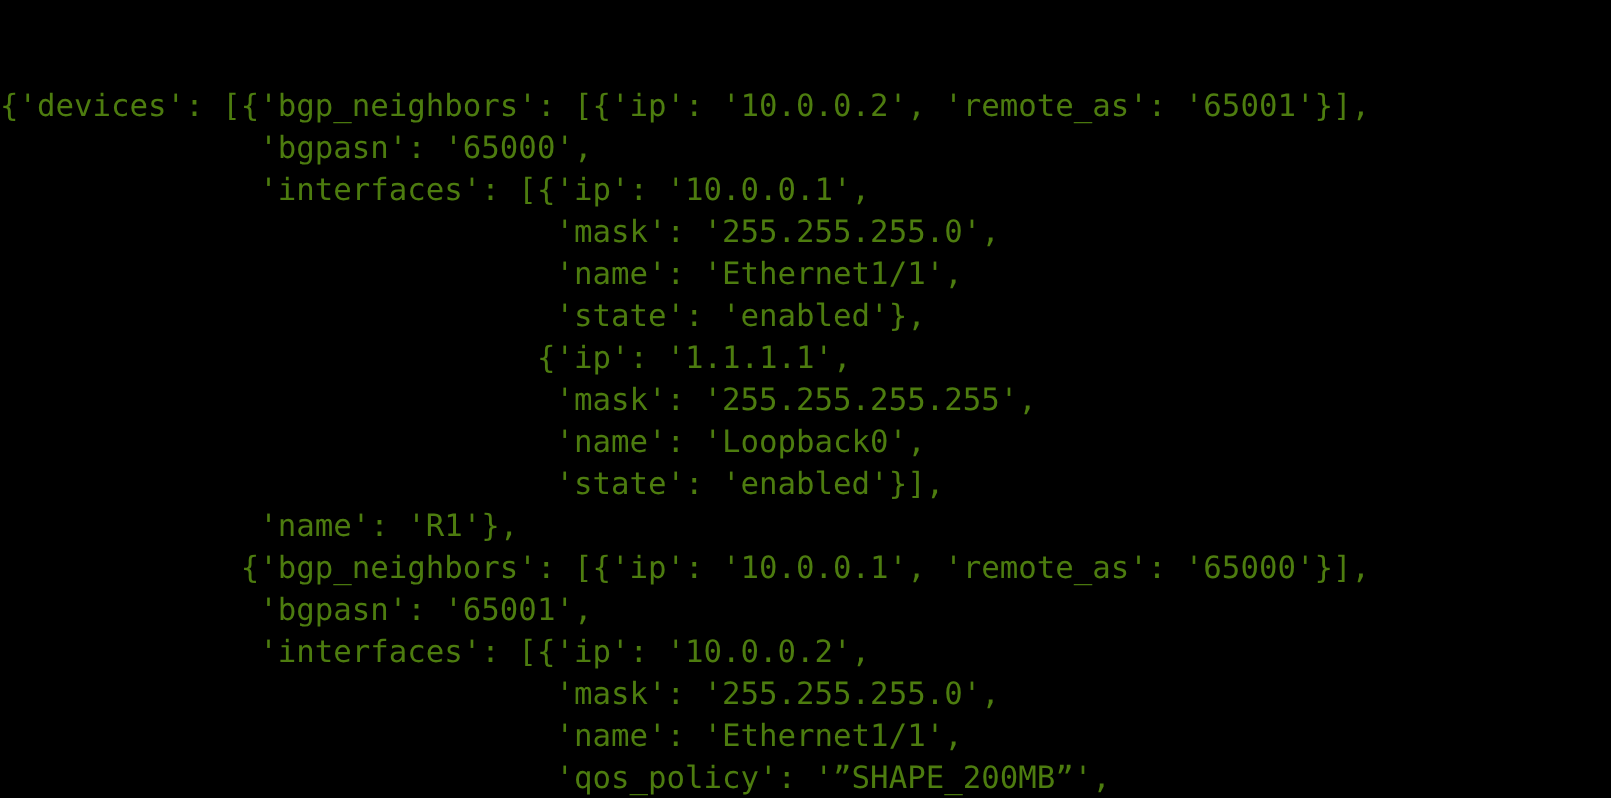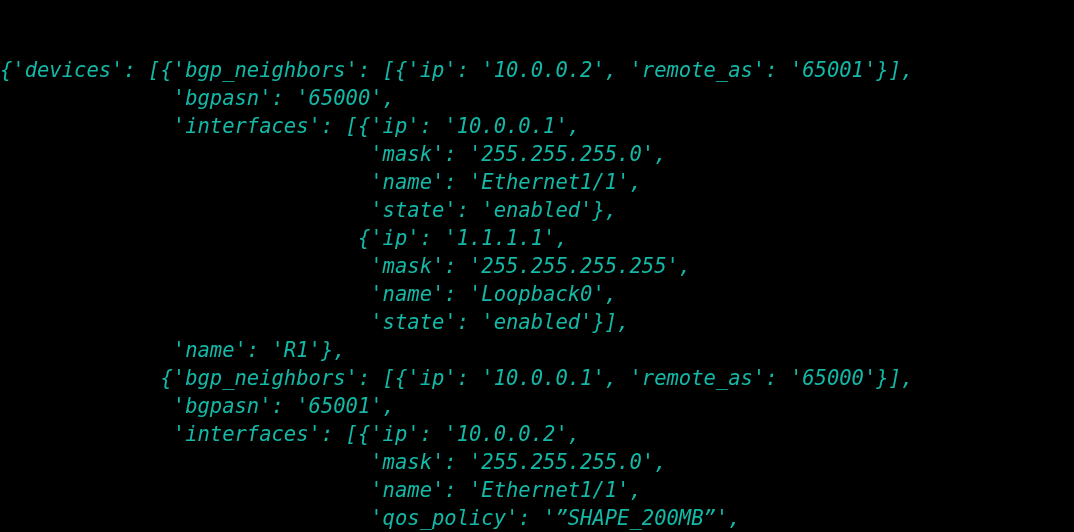--- a/index.html
+++ b/index.html
@@ -26,22 +26,21 @@
     overflow: hidden;
     position: relative;
     box-sizing: border-box;
     padding: 0;
   }
   .term-line {
     display: block;
     height: 28px;
     white-space: pre;
     font-family: "DejaVu Sans Mono", "Liberation Mono", monospace;
-    color: #14b8a6;
-    font-style: italic;
+    color: #4d7c0f;
   }
 </style>
 </head>
 <body>
 
 <div id="terminal" style="background: rgb(0, 0, 0); color: rgb(34, 221, 51);">
   <div id="terminal-body"><span class="term-line">{'devices': [{'bgp_neighbors': [{'ip': '10.0.0.2', 'remote_as': '65001'}],</span><span class="term-line">              'bgpasn': '65000',</span><span class="term-line">              'interfaces': [{'ip': '10.0.0.1',</span><span class="term-line">                              'mask': '255.255.255.0',</span><span class="term-line">                              'name': 'Ethernet1/1',</span><span class="term-line">                              'state': 'enabled'},</span><span class="term-line">                             {'ip': '1.1.1.1',</span><span class="term-line">                              'mask': '255.255.255.255',</span><span class="term-line">                              'name': 'Loopback0',</span><span class="term-line">                              'state': 'enabled'}],</span><span class="term-line">              'name': 'R1'},</span><span class="term-line">             {'bgp_neighbors': [{'ip': '10.0.0.1', 'remote_as': '65000'}],</span><span class="term-line">              'bgpasn': '65001',</span><span class="term-line">              'interfaces': [{'ip': '10.0.0.2',</span><span class="term-line">                              'mask': '255.255.255.0',</span><span class="term-line">                              'name': 'Ethernet1/1',</span><span class="term-line">                              'qos_policy': '”SHAPE_200MB”',</span></div>
 </div>
 
 </body></html>

